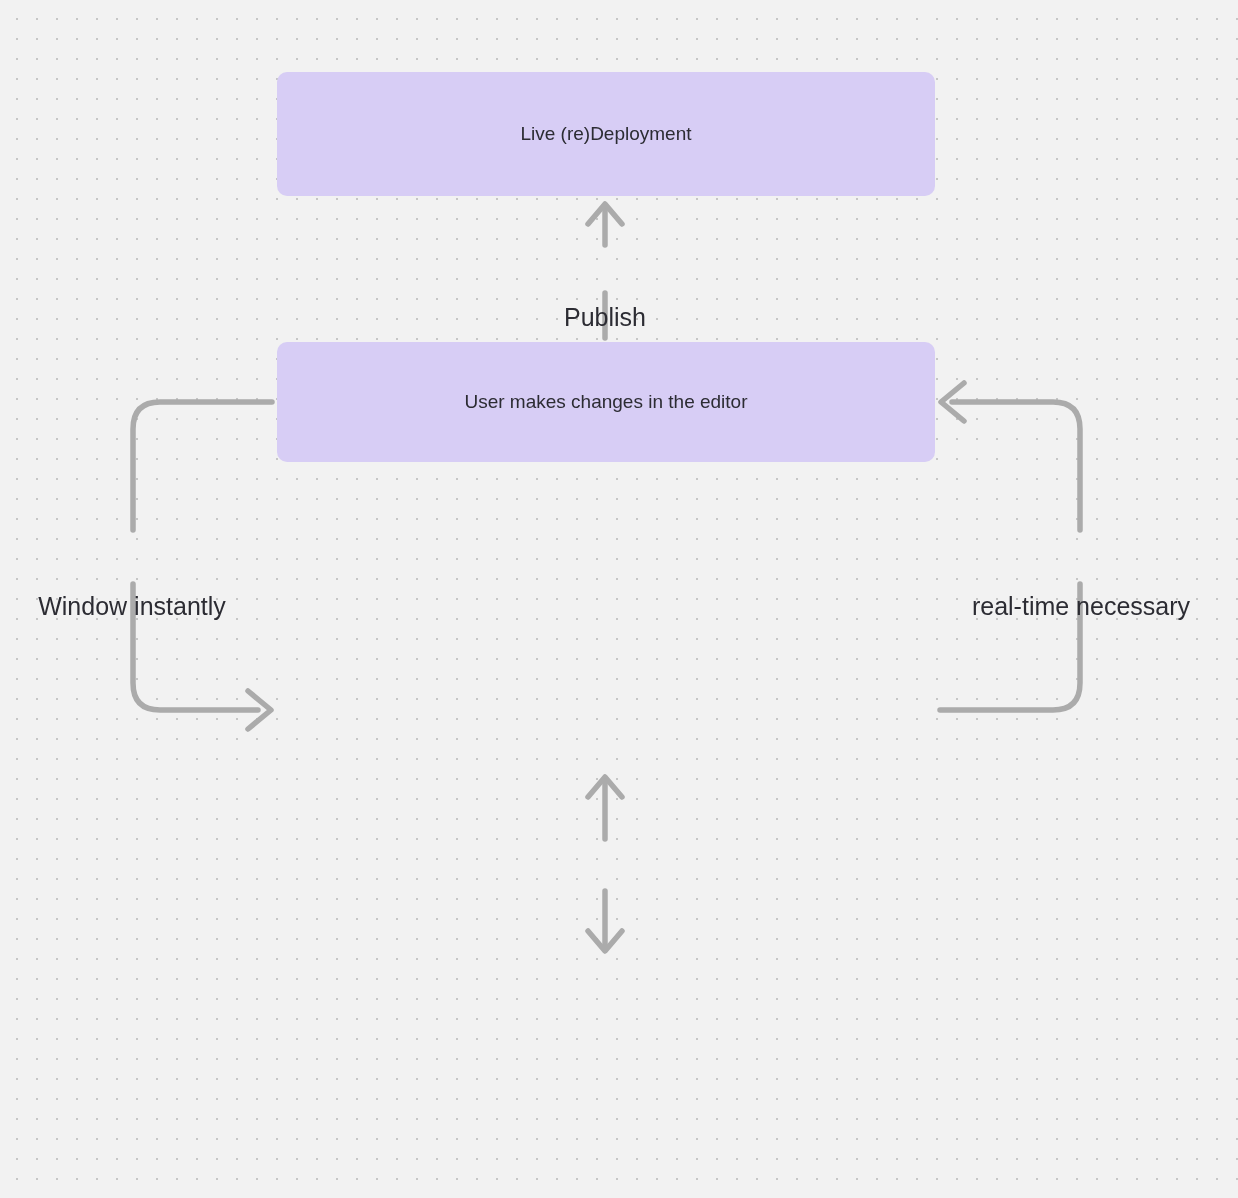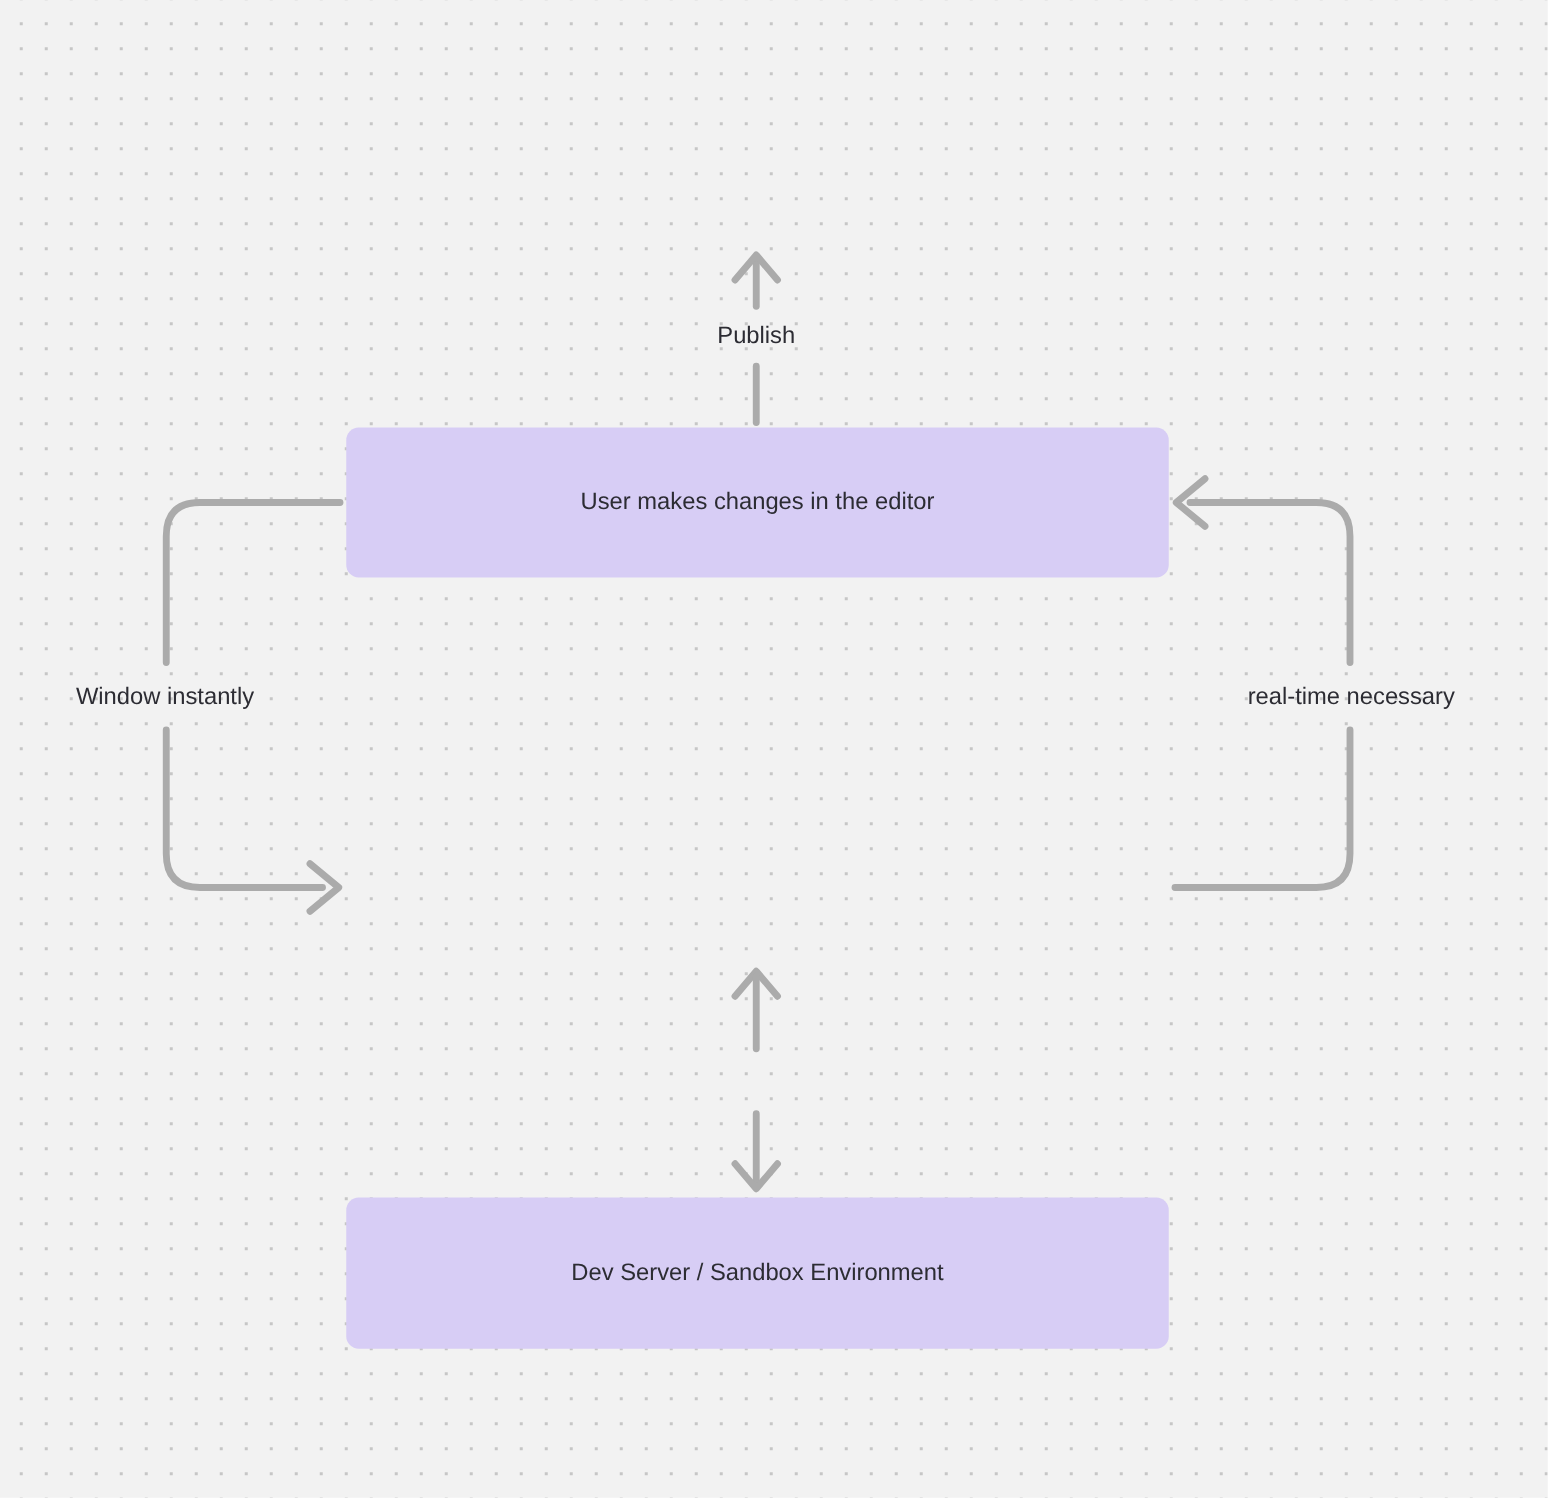--- a/index.html
+++ b/index.html
@@ -44,23 +44,24 @@
   }
   .node-label{
     font-size:19px;
     color:var(--text);
     text-align:center;
     white-space:nowrap;
   }
   .edge-label{
     position:absolute;
     transform:translate(-50%,-50%);
-    font-size:19px;
+    font-size:25px;
     color:var(--text);
     white-space:nowrap;
+    margin-top:48px;
   }
   .n0{left:277px;top:72px;width:658px;height:124px;}
   .n1{left:277px;top:342px;width:658px;height:120px;}
   .n2{left:277px;top:649px;width:658px;height:122px;}
   .n3{left:277px;top:958px;width:658px;height:121px;}
   .lbl-publish{left:605px;top:269px;}
   .lbl-updates{left:132px;top:558px;}
   .lbl-feedback{left:1081px;top:558px;}
   .lbl-spun{left:606px;top:866px;}
 </style>
@@ -90,27 +91,27 @@
     </g>
 
     <g>
       <path d="M588 797 L605 777 L622 797"></path>
       <path d="M605 781 L605 839"></path>
       <path d="M605 891 L605 947"></path>
       <path d="M588 931 L605 951 L622 931"></path>
     </g>
   </svg>
 
+  <div class="node n0">
+    <span class="node-label">Live (re)Deployment</span>
+  </div>
 
   <div class="node n1">
     <span class="node-label">User makes changes in the editor</span>
   </div>
 
 
-  <div class="node n3">
-    <span class="node-label">Dev Server / Sandbox Environment</span>
-  </div>
 
   <div class="edge-label lbl-publish">Publish</div>
   <div class="edge-label lbl-updates">Window instantly</div>
   <div class="edge-label lbl-feedback">real-time necessary</div>
 
 </div>
 
 </body></html>

